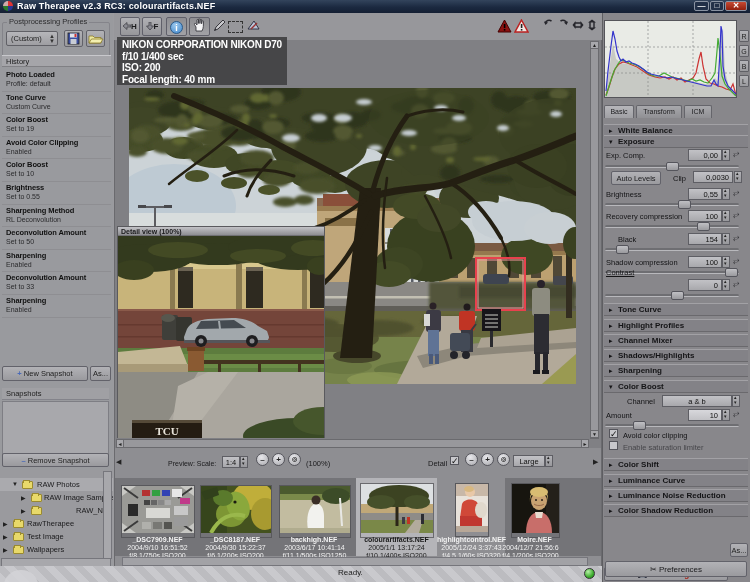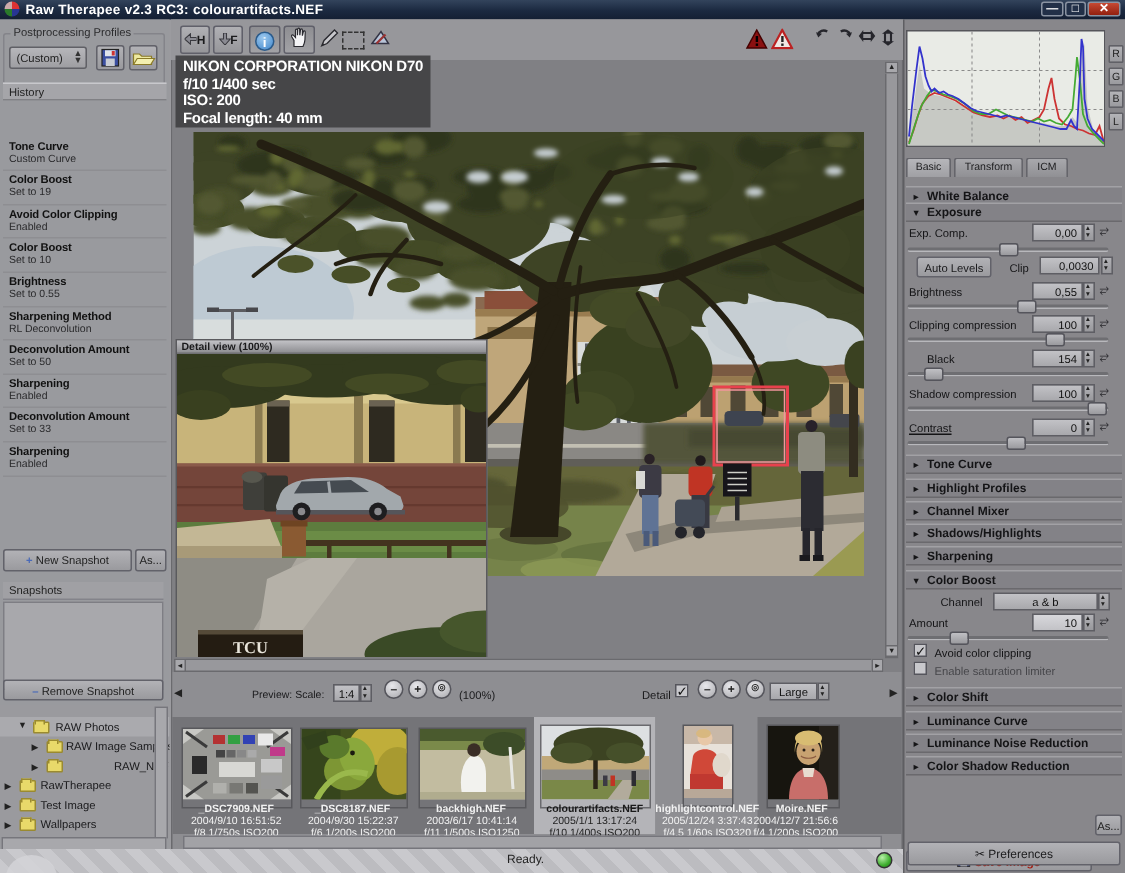--- a/index.html
+++ b/index.html
@@ -129,20 +129,24 @@
         <rect x="9.5" y="3" width="2" height="3" fill="#c33"></rect>
       </svg>
   </div>
   <div class="abs btn tbtn" style="left:86px;">
     <svg width="17" height="15" viewBox="0 0 17 15">
         <path d="M2 12 L2 5 L6 5 L7.5 6.5 L14 6.5 L14 12 Z" fill="#ede9a0" stroke="#8a7a28" stroke-width="0.8"></path>
         <path d="M2 12 L4.5 8 L16 8 L13.5 12 Z" fill="#f4f0b0" stroke="#8a7a28" stroke-width="0.8"></path>
       </svg>
   </div>
   <div id="histhdr" class="abs">History</div>
+  <div class="abs hitem" style="top:56px;">
+      <b>Photo Loaded</b>
+      <span>Profile: default</span>
+    </div>
   <div class="abs hitem" style="top:78.6px;">
       <b>Tone Curve</b>
       <span>Custom Curve</span>
     </div>
   <div class="abs hitem" style="top:101.2px;">
       <b>Color Boost</b>
       <span>Set to 19</span>
     </div>
   <div class="abs hitem" style="top:123.8px;">
       <b>Avoid Color Clipping</b>
@@ -850,21 +854,21 @@
 <div class="abs spinner" style="left:734px; top:171px;"></div>
 
 <div class="abs rlabel" style="left:606px; top:190px;">Brightness</div>
 <div class="abs valbox" style="left:688px; top:188px; width:34px;">0,55</div>
 <div class="abs spinner" style="left:722px; top:188px;"></div>
 <div class="abs reseti" style="left:733px; top:188px;">⥂</div>
 <div class="abs slider" style="left:605px; top:203px; width:134px;">
     <span class="sthumb" style="left:73px;"></span>
   </div>
 
-<div class="abs rlabel" style="left:606px; top:212px;">Clipping compression</div>
+<div class="abs rlabel" style="left:606px; top:212px;">Recovery compression</div>
 <div class="abs valbox" style="left:688px; top:210px; width:34px;">100</div>
 <div class="abs spinner" style="left:722px; top:210px;"></div>
 <div class="abs reseti" style="left:733px; top:210px;">⥂</div>
 <div class="abs slider" style="left:605px; top:225px; width:134px;">
     <span class="sthumb" style="left:92px;"></span>
   </div>
 
 <div class="abs rlabel" style="left:606px; top:235px;margin-left:12px;">Black</div>
 <div class="abs valbox" style="left:688px; top:233px; width:34px;">154</div>
 <div class="abs spinner" style="left:722px; top:233px;"></div>
@@ -874,21 +878,21 @@
   </div>
 
 <div class="abs rlabel" style="left:606px; top:258px;">Shadow compression</div>
 <div class="abs valbox" style="left:688px; top:256px; width:34px;">100</div>
 <div class="abs spinner" style="left:722px; top:256px;"></div>
 <div class="abs reseti" style="left:733px; top:256px;">⥂</div>
 <div class="abs slider" style="left:605px; top:271px; width:134px;">
     <span class="sthumb" style="left:120px;"></span>
   </div>
 
-<div class="abs rlabel" style="left:606px; top:281px;text-decoration:underline;">Contrast</div>
+<div class="abs rlabel" style="left:606px; top:268px;text-decoration:underline;">Contrast</div>
 <div class="abs valbox" style="left:688px; top:279px; width:34px;">0</div>
 <div class="abs spinner" style="left:722px; top:279px;"></div>
 <div class="abs reseti" style="left:733px; top:279px;">⥂</div>
 <div class="abs slider" style="left:605px; top:294px; width:134px;">
     <span class="sthumb" style="left:66px;"></span>
   </div>
 
 <div class="abs sechdr" style="top:303px;">Tone Curve</div>
 <div class="abs sechdr" style="top:319px;">Highlight Profiles</div>
 <div class="abs sechdr" style="top:334px;">Channel Mixer</div>

